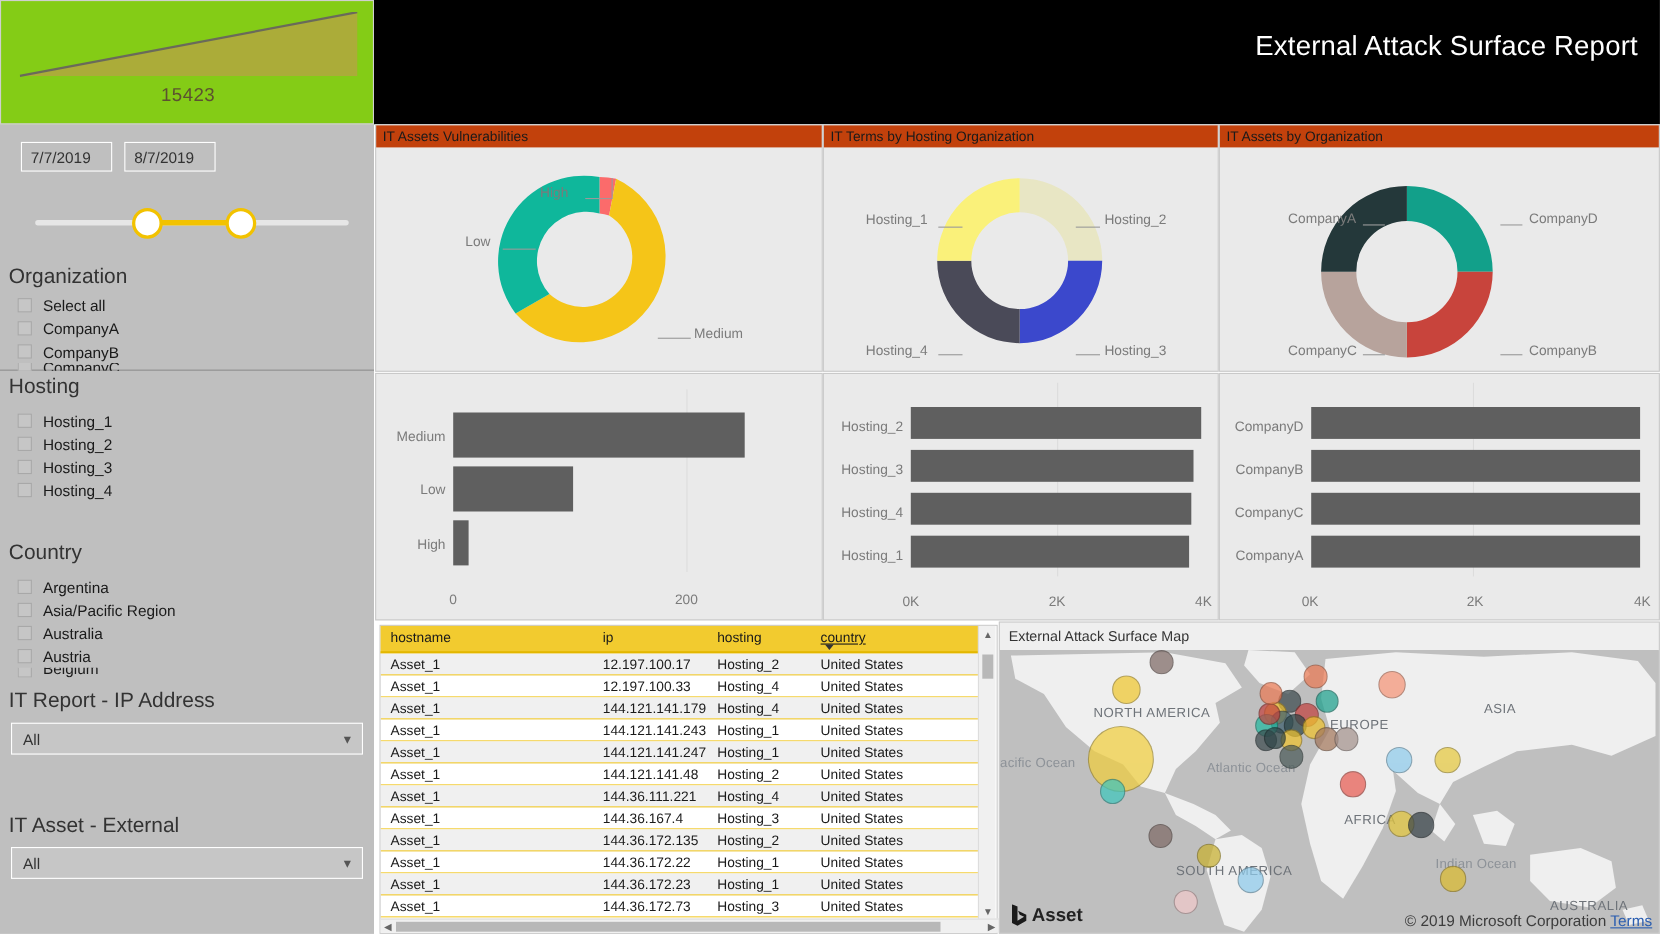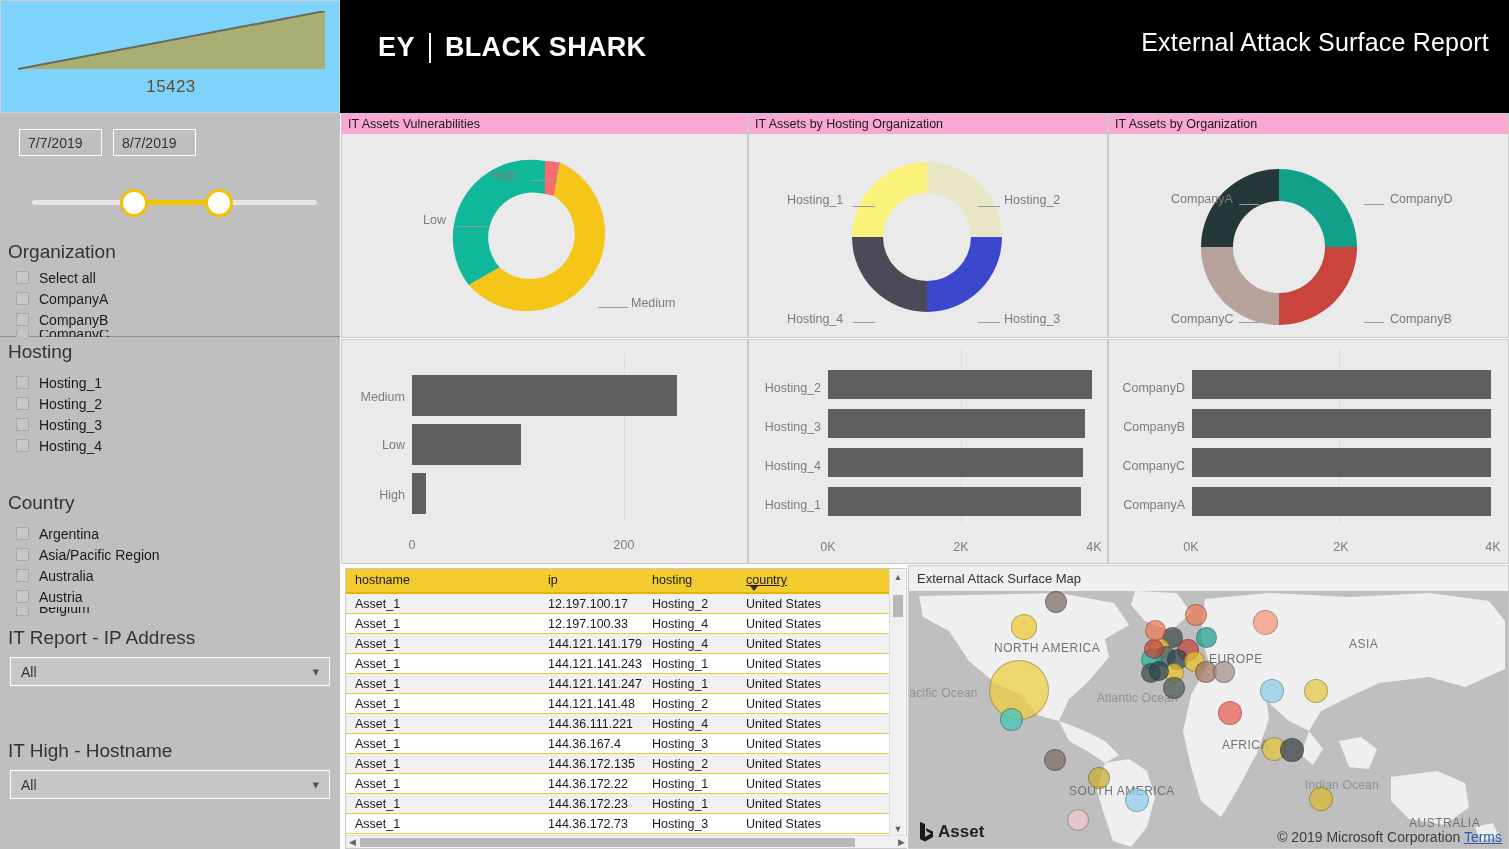--- a/index.html
+++ b/index.html
@@ -7,21 +7,21 @@
   body{
     width:1509px; height:849px; overflow:hidden;
     font-family:"Liberation Sans", sans-serif;
     position:relative;
     color:#333;
   }
   
   #header{ position:absolute; left:0; top:0; width:1509px; height:113px; }
   #kpi-card{
     position:absolute; left:0; top:0; width:340px; height:113px;
-    background:#7dd3fc; border:1px solid #cfcfcf;
+    background:#84cc16; border:1px solid #cfcfcf;
   }
   #kpi-spark{ position:absolute; left:17px; top:10px; width:307px; height:62px; }
   #kpi-value{
     position:absolute; left:0; top:76px; width:340px; text-align:center;
     font-size:17px; color:#5c5230; letter-spacing:.4px;
   }
   #header-bar{
     position:absolute; left:340px; top:0; width:1169px; height:113px;
     background:#000;
   }
@@ -97,21 +97,21 @@
     background:#c6c6c6; border:1px solid #fff;
     display:flex; align-items:center; justify-content:space-between;
     padding:0 10px; font-size:14px; color:#333;
   }
   .dd-caret{ color:#555; font-size:13px; }
   
   .panel{
     position:absolute; background:#EAEAEA; border:1px solid #c9c9c9;
   }
   .panel-head{
-    height:20px; background:#f9a8d4; font-size:12.5px; color:#1a1a1a;
+    height:20px; background:#c2410c; font-size:12.5px; color:#1a1a1a;
     padding:3px 6px 0 6px; line-height:15px;
   }
   .donut-wrap{ position:relative; width:100%; height:calc(100% - 20px); }
   .bar-wrap{ position:relative; width:100%; height:100%; }
   .dlabel{
     position:absolute; font-size:12.5px; color:#7b7b7b;
     white-space:nowrap;
   }
   .leader{ position:absolute; background:#9a9a9a; height:1px; }
   .leaderv{ position:absolute; background:#9a9a9a; width:1px; }
@@ -222,25 +222,20 @@
 
   <div id="kpi-card">
     <svg id="kpi-spark" viewBox="0 0 307 62" preserveAspectRatio="none">
       <polygon points="0,58 307,0 307,58" fill="#b8a245" opacity="0.75"></polygon>
       <polyline points="0,58 307,0" fill="none" stroke="#6a6a5a" stroke-width="2"></polyline>
     </svg>
     <div id="kpi-value">15423</div>
   </div>
 
   <div id="header-bar">
-    <div id="brand">
-      <span class="ey">EY</span>
-      <span class="divider"></span>
-      <span>BLACK SHARK</span>
-    </div>
     <div id="report-title">External Attack Surface Report</div>
   </div>
 </div>
 
 <div id="filters">
 
   <div id="date-pane">
     <input id="date-from" class="date-box" type="text" readonly="" value="7/7/2019" style="">
     <input id="date-to" class="date-box" type="text" readonly="" value="8/7/2019" style="">
 
@@ -313,21 +308,21 @@
       <span class="cbox"></span>
       <span>Belgium</span>
     </div>
 
     <div class="sect-label" style="top:290px">IT Report - IP Address</div>
     <div class="dropdown" style="top:320px">
       <span>All</span>
       <span class="dd-caret">▾</span>
     </div>
 
-    <div class="sect-label" style="top:403px">IT High - Hostname</div>
+    <div class="sect-label" style="top:403px">IT Asset - External</div>
     <div class="dropdown" style="top:433px">
       <span>All</span>
       <span class="dd-caret">▾</span>
     </div>
   </div>
 </div>
 
 <div class="panel" style="left:341px; top:113px; width:407px; height:225px;">
   <div class="panel-head">IT Assets Vulnerabilities</div>
   <div class="donut-wrap">
@@ -345,21 +340,21 @@
 
     <div class="dlabel" style="left:81px; top:79px;">Low</div>
     <div class="leader" style="left:115px; top:92px; width:30px;"></div>
 
     <div class="dlabel" style="left:289px; top:162px;">Medium</div>
     <div class="leader" style="left:256px; top:173px; width:30px;"></div>
   </div>
 </div>
 
 <div class="panel" style="left:748px; top:113px; width:360px; height:225px;">
-  <div class="panel-head">IT Assets by Hosting Organization</div>
+  <div class="panel-head">IT Terms by Hosting Organization</div>
   <div class="donut-wrap">
     <svg width="360" height="205" viewBox="0 0 360 205">
 
       <path d="M 178 28 A 75 75 0 0 1 253 103 L 222 103 A 44 44 0 0 0 178 59 Z" fill="#E8E6C4"></path>
       <path d="M 253 103 A 75 75 0 0 1 178 178 L 178 147 A 44 44 0 0 0 222 103 Z" fill="#3B48CC"></path>
       <path d="M 178 178 A 75 75 0 0 1 103 103 L 134 103 A 44 44 0 0 0 178 147 Z" fill="#4A4A58"></path>
       <path d="M 103 103 A 75 75 0 0 1 178 28 L 178 59 A 44 44 0 0 0 134 103 Z" fill="#FAF17A"></path>
     </svg>
     <div class="dlabel" style="left:38px; top:59px;">Hosting_1</div>
     <div class="leader" style="left:104px; top:72px; width:22px;"></div>

